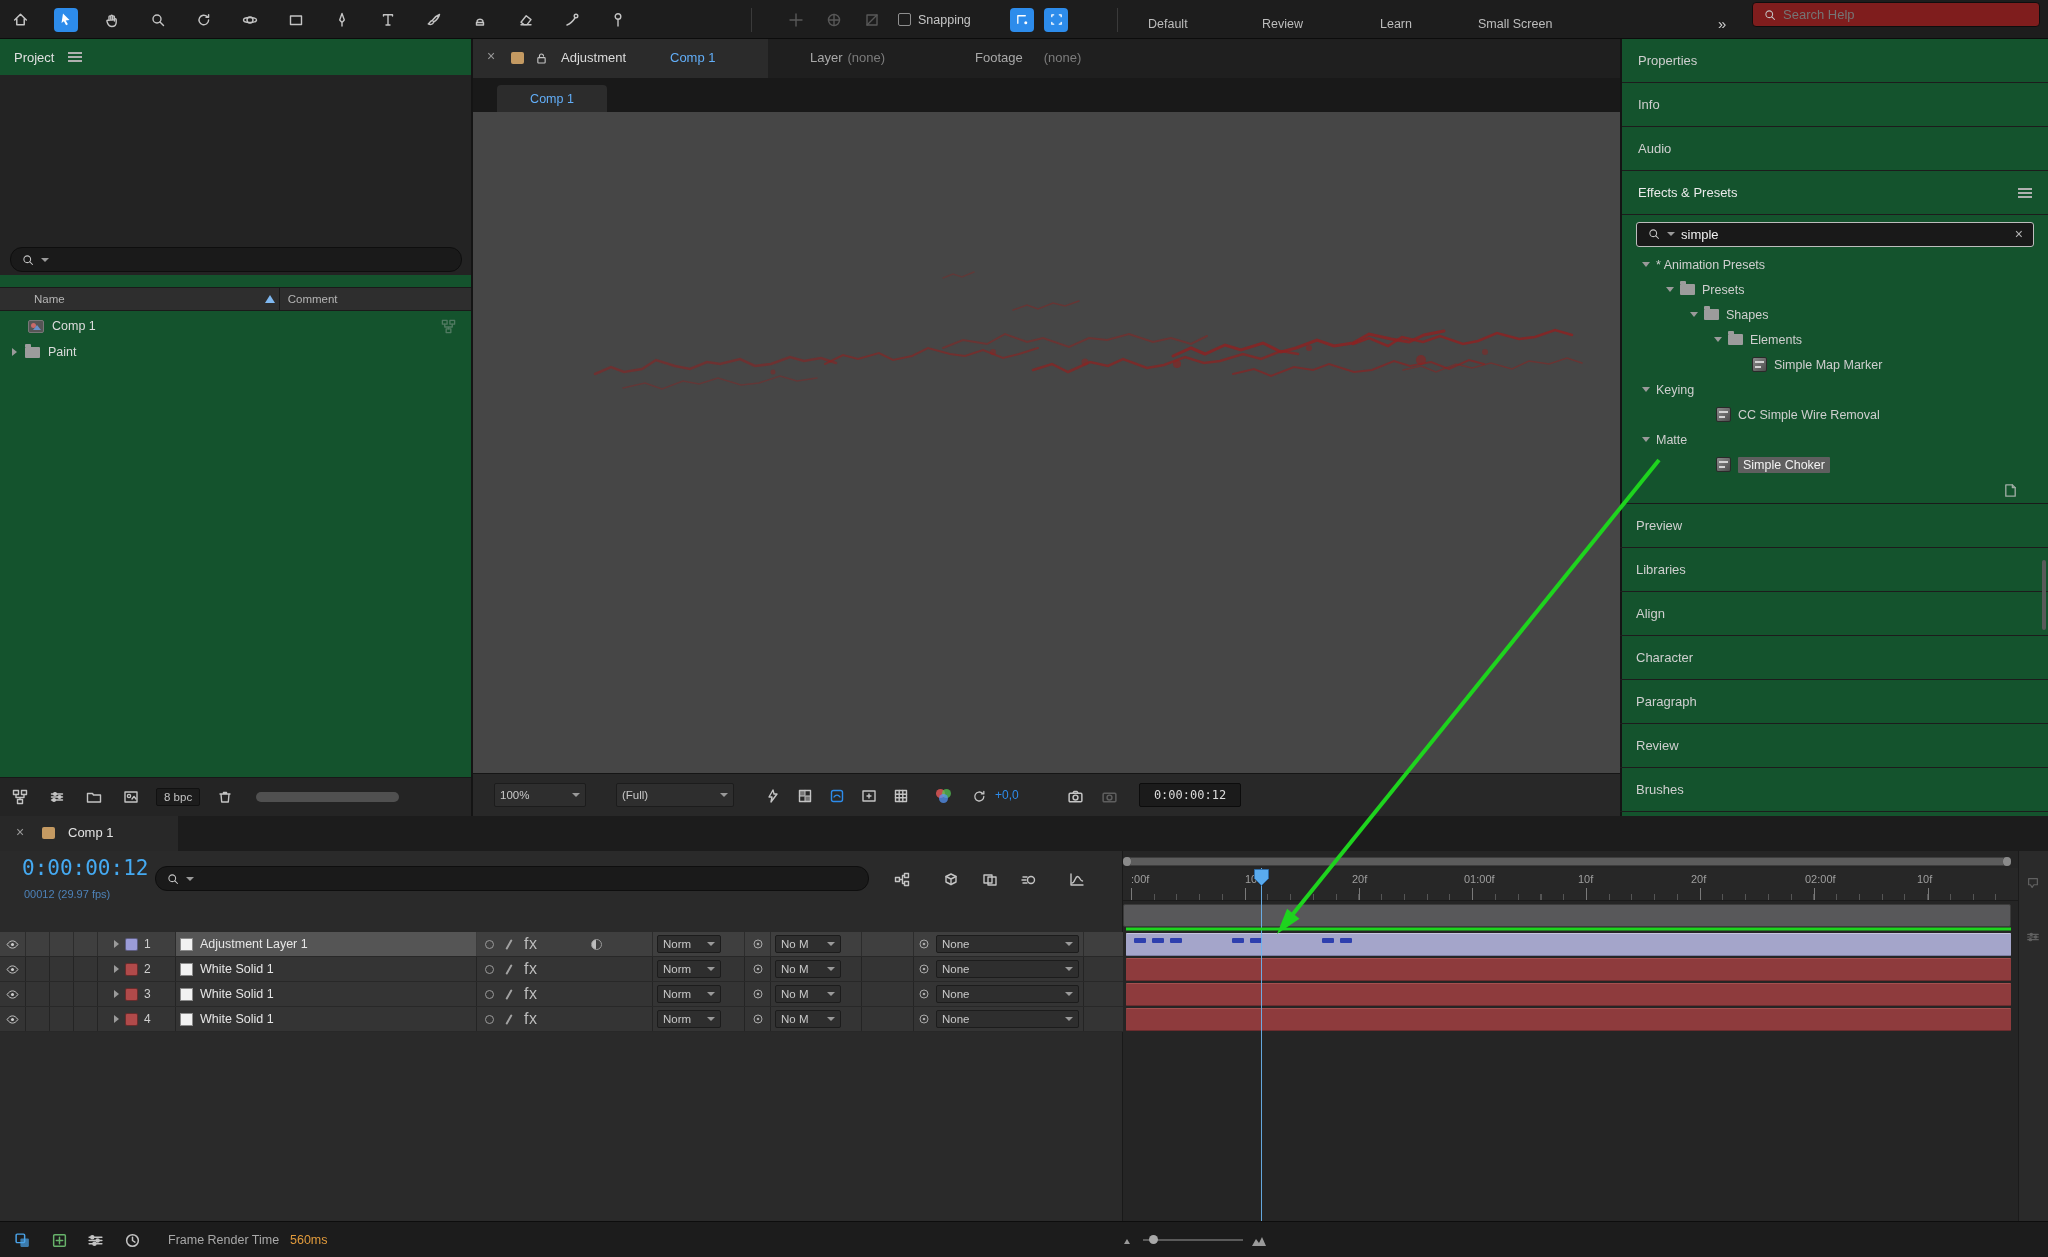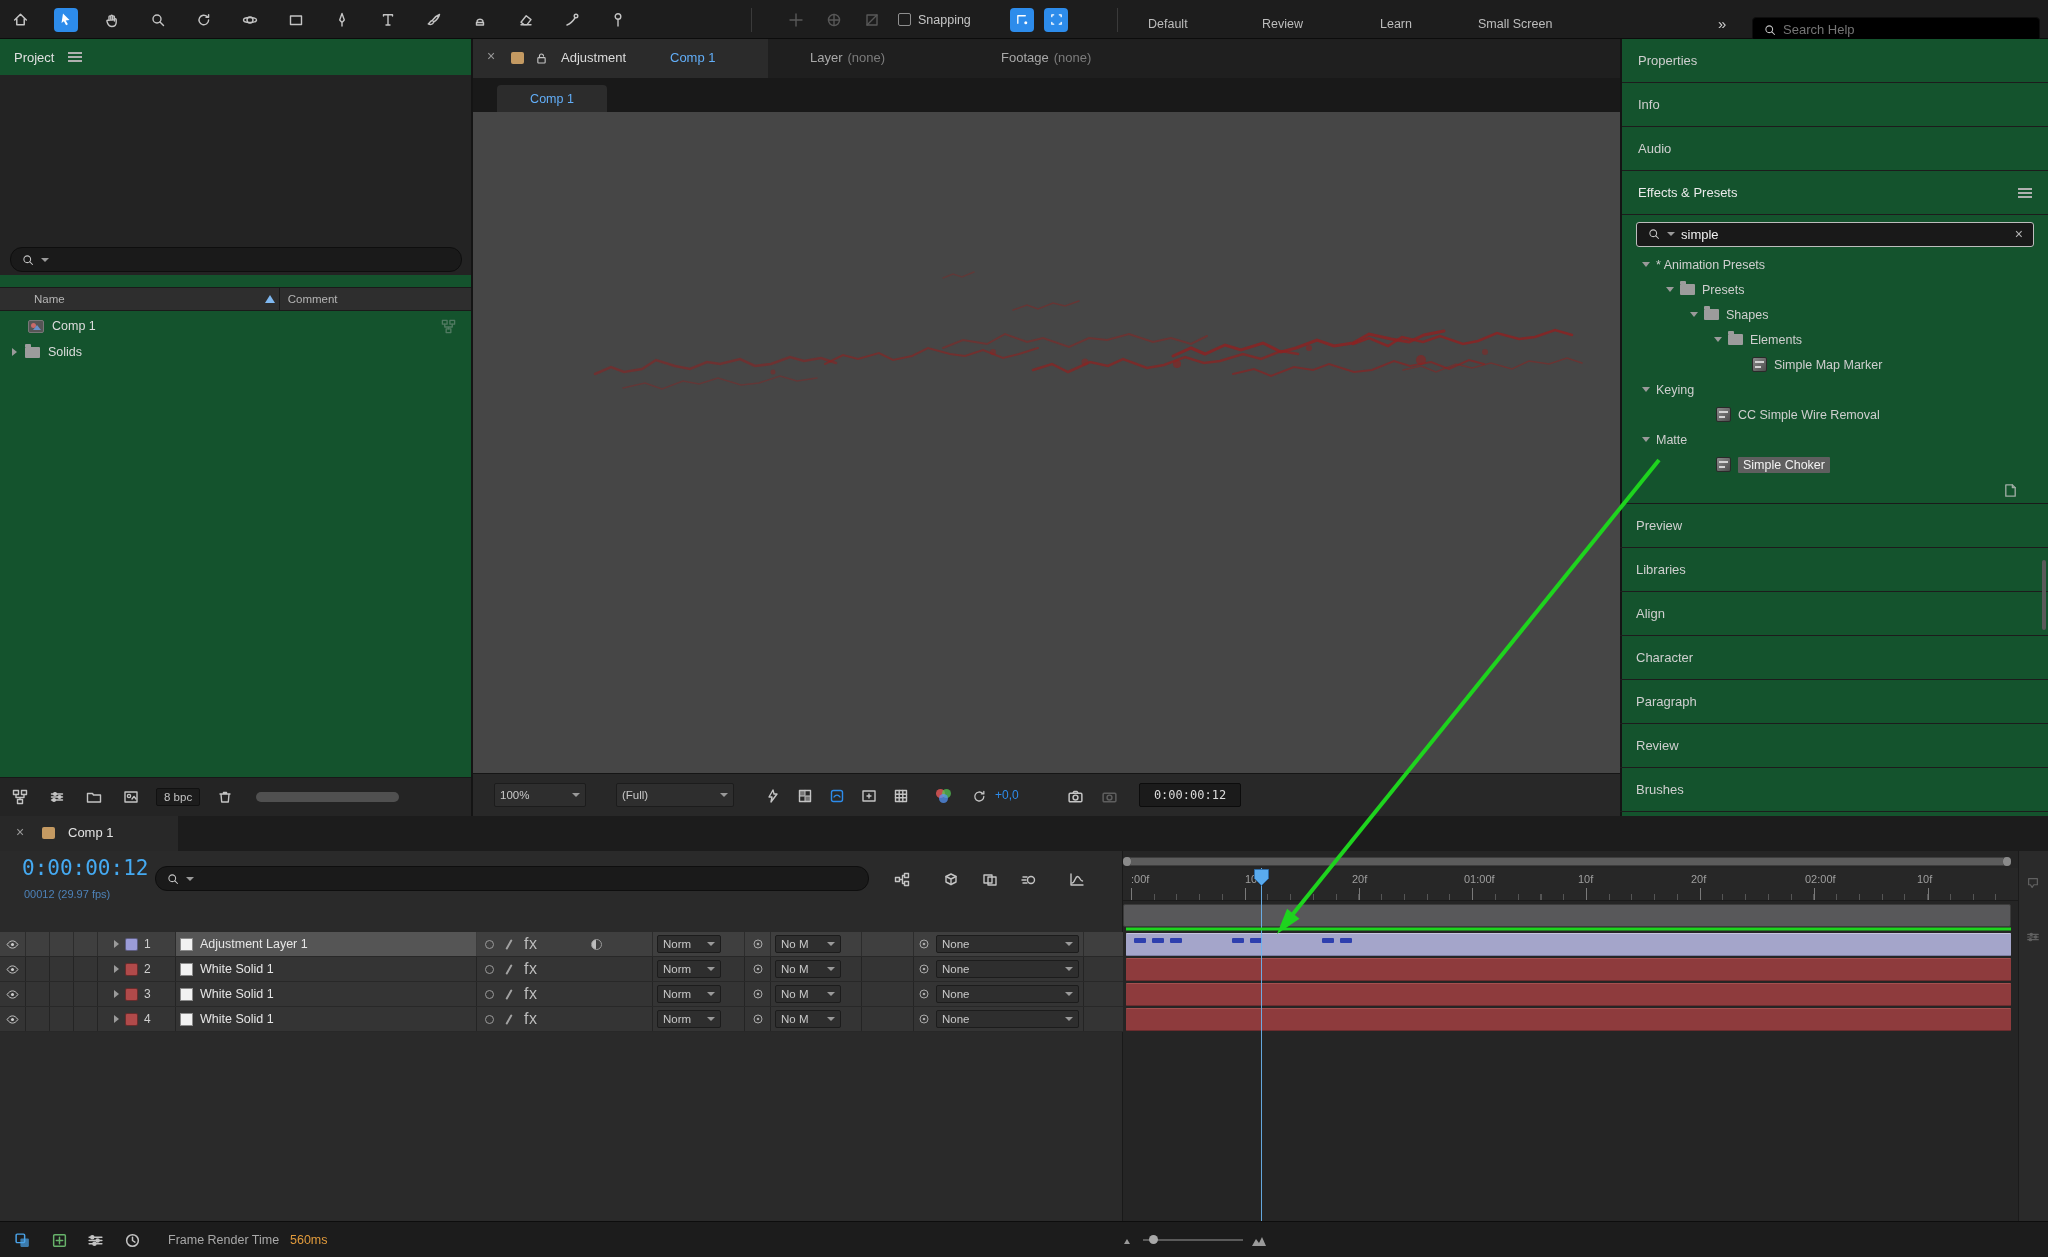--- a/index.html
+++ b/index.html
@@ -180,21 +180,21 @@
           <path d="M3 5V3h2M11 3h2v2M13 11v2h-2M5 13H3v-2"></path>
         </svg>
       </span>
   </div>
   <div class="vdiv abs" style="left:1117px;top:8px"></div>
   <span class="wstext" style="left:1148px">Default</span>
   <span class="wstext" style="left:1262px">Review</span>
   <span class="wstext" style="left:1380px">Learn</span>
   <span class="wstext" style="left:1478px">Small Screen</span>
   <span class="wstext" style="left:1718px;font-size:15px;color:#d0d0d0">»</span>
-  <div class="searchbox abs" style="left:1752px;top:17px;width:288px;border-radius:4px;background:#000000">
+  <div class="searchbox abs" style="left:1752px;top:2px;width:288px;border-radius:4px;background:#7f1d1d">
     <span class="icon small" style="width:14px;height:14px">
         <svg width="12" height="12" viewBox="0 0 16 16">
           <circle cx="7" cy="7" r="4.5"></circle>
           <path d="M10.5 10.5l3.5 3.5"></path>
         </svg>
       </span>
     <input placeholder="Search Help" style="">
   </div>
 </div>
 
@@ -232,21 +232,21 @@
           <rect x="1.5" y="1.5" width="5" height="4"></rect>
           <rect x="9.5" y="1.5" width="5" height="4"></rect>
           <rect x="5.5" y="10.5" width="5" height="4"></rect>
           <path d="M4 5.5v3h8v-3M8 8.5v2"></path>
         </svg>
       </span>
   </div>
   <div class="abs flex" style="left:0;top:300px;width:471px;height:26px;gap:8px">
     <span class="chev-r" style="margin-left:12px"></span>
     <span class="folder" style="margin:0"></span>
-    <span style="color:#dcdcdc;font-size:12.5px">Solids</span>
+    <span style="color:#dcdcdc;font-size:12.5px">Paint</span>
   </div>
   <div class="abs flex" style="left:0;top:738px;width:471px;height:39px;background:#242424;border-top:1px solid #181818;gap:13px;padding:0 8px">
     <span class="icon">
         <svg width="16" height="16" viewBox="0 0 16 16">
           <rect x="1.5" y="1.5" width="5" height="4"></rect>
           <rect x="9.5" y="1.5" width="5" height="4"></rect>
           <rect x="5.5" y="10.5" width="5" height="4"></rect>
           <path d="M4 5.5v3h8v-3M8 8.5v2"></path>
         </svg>
       </span>
@@ -291,21 +291,21 @@
           <path d="M5.5 7V5a2.5 2.5 0 015 0"></path>
         </svg>
       </span>
     <span class="abs" style="left:88px;top:11px;color:#dcdcdc">Adjustment</span>
     <span class="abs" style="left:197px;top:11px;color:var(--comp_link_blue,#62aef8)">Comp 1</span>
     <span class="abs hamb" style="left:266px;top:15px"></span>
     <span class="abs flex" style="left:337px;top:11px;gap:5px">
       <span style="color:#a8a8a8">Layer</span>
       <span style="color:#7c7c7c">(none)</span>
     </span>
-    <span class="abs flex" style="left:528px;top:11px;gap:5px">
+    <span class="abs flex" style="left:502px;top:11px;gap:21px">
       <span style="color:#a8a8a8">Footage</span>
       <span style="color:#7c7c7c">(none)</span>
     </span>
   </div>
   <div class="abs" style="left:0;top:39px;width:1147px;height:34px;background:#191919">
     <div class="abs flex" style="left:24px;top:7px;width:110px;height:27px;background:#2c2c2c;border-radius:4px 4px 0 0;justify-content:center;color:var(--comp_link_blue,#62aef8);font-size:12.5px">
       <span>Comp 1</span>
     </div>
   </div>
 

